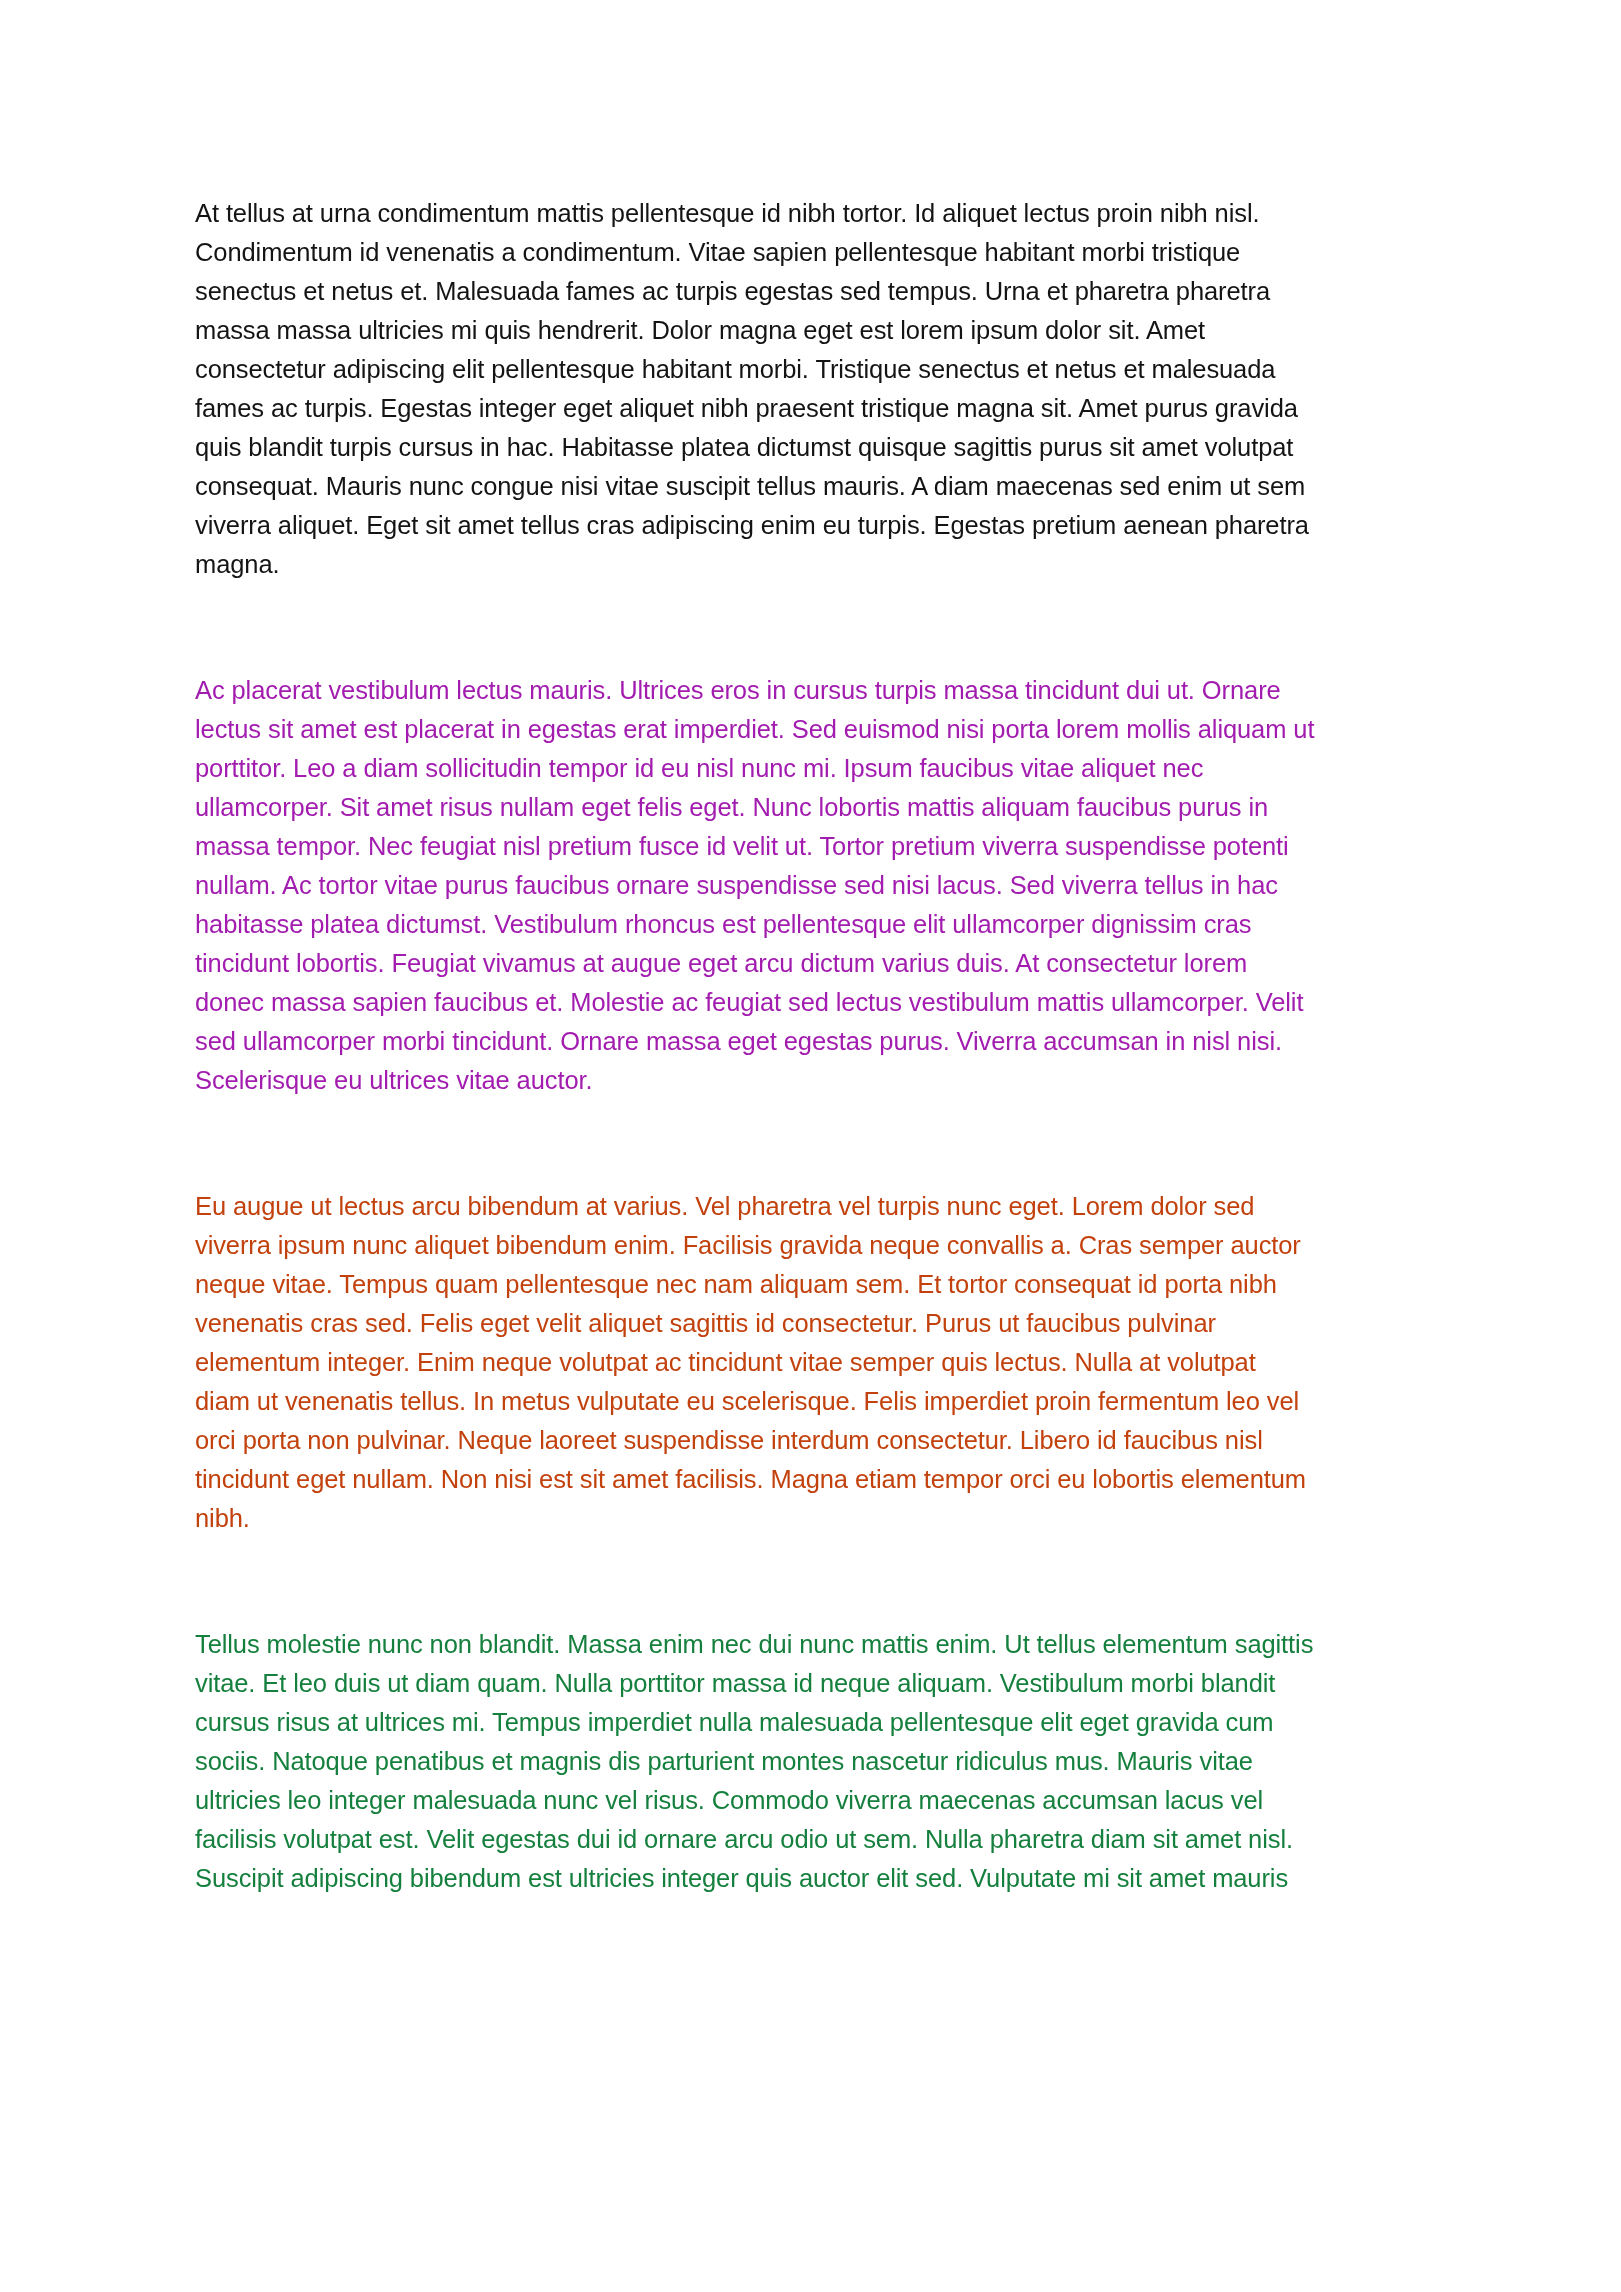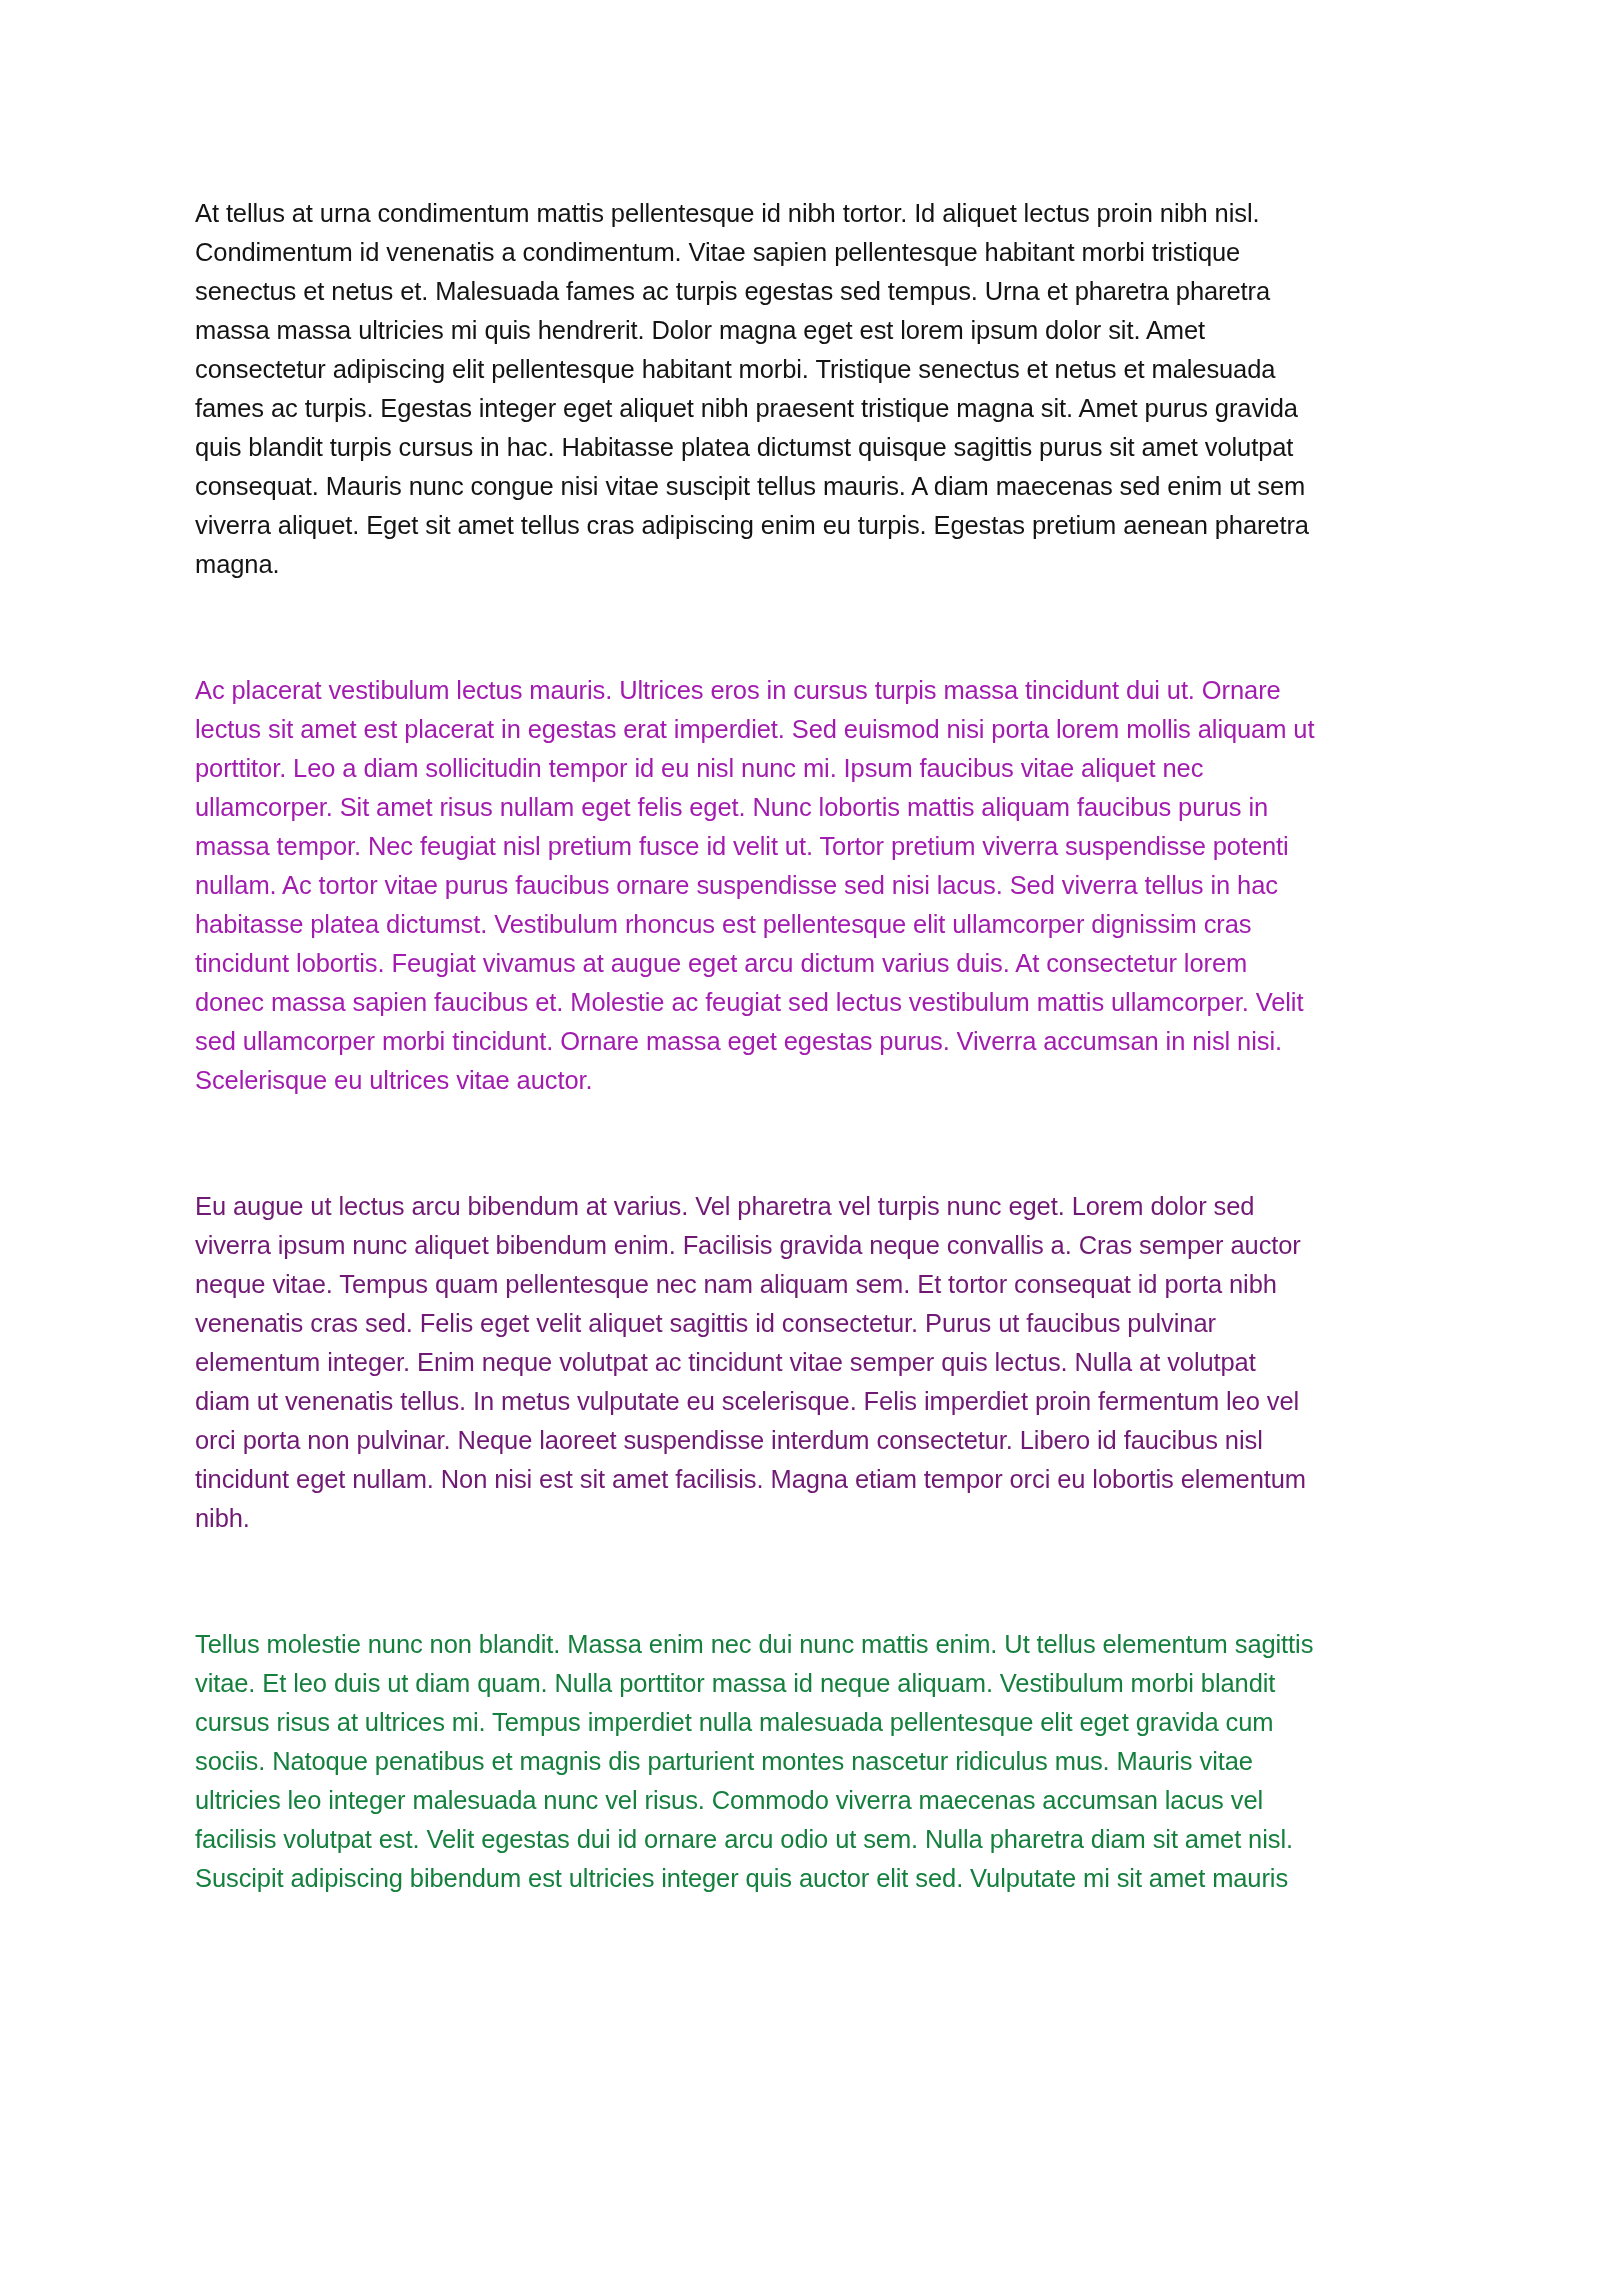--- a/index.html
+++ b/index.html
@@ -45,21 +45,21 @@
 lectus sit amet est placerat in egestas erat imperdiet. Sed euismod nisi porta lorem mollis aliquam ut
 porttitor. Leo a diam sollicitudin tempor id eu nisl nunc mi. Ipsum faucibus vitae aliquet nec
 ullamcorper. Sit amet risus nullam eget felis eget. Nunc lobortis mattis aliquam faucibus purus in
 massa tempor. Nec feugiat nisl pretium fusce id velit ut. Tortor pretium viverra suspendisse potenti
 nullam. Ac tortor vitae purus faucibus ornare suspendisse sed nisi lacus. Sed viverra tellus in hac
 habitasse platea dictumst. Vestibulum rhoncus est pellentesque elit ullamcorper dignissim cras
 tincidunt lobortis. Feugiat vivamus at augue eget arcu dictum varius duis. At consectetur lorem
 donec massa sapien faucibus et. Molestie ac feugiat sed lectus vestibulum mattis ullamcorper. Velit
 sed ullamcorper morbi tincidunt. Ornare massa eget egestas purus. Viverra accumsan in nisl nisi.
 Scelerisque eu ultrices vitae auctor.</p>
-  <p class="para" style="color: #701a75;">Eu augue ut lectus arcu bibendum at varius. Vel pharetra vel turpis nunc eget. Lorem dolor sed
+  <p class="para" style="color: #c2410c;">Eu augue ut lectus arcu bibendum at varius. Vel pharetra vel turpis nunc eget. Lorem dolor sed
 viverra ipsum nunc aliquet bibendum enim. Facilisis gravida neque convallis a. Cras semper auctor
 neque vitae. Tempus quam pellentesque nec nam aliquam sem. Et tortor consequat id porta nibh
 venenatis cras sed. Felis eget velit aliquet sagittis id consectetur. Purus ut faucibus pulvinar
 elementum integer. Enim neque volutpat ac tincidunt vitae semper quis lectus. Nulla at volutpat
 diam ut venenatis tellus. In metus vulputate eu scelerisque. Felis imperdiet proin fermentum leo vel
 orci porta non pulvinar. Neque laoreet suspendisse interdum consectetur. Libero id faucibus nisl
 tincidunt eget nullam. Non nisi est sit amet facilisis. Magna etiam tempor orci eu lobortis elementum
 nibh.</p>
   <p class="para" style="color: #15803d;">Tellus molestie nunc non blandit. Massa enim nec dui nunc mattis enim. Ut tellus elementum sagittis
 vitae. Et leo duis ut diam quam. Nulla porttitor massa id neque aliquam. Vestibulum morbi blandit

